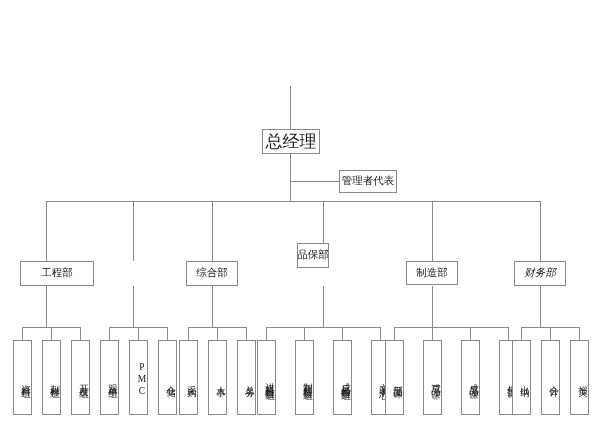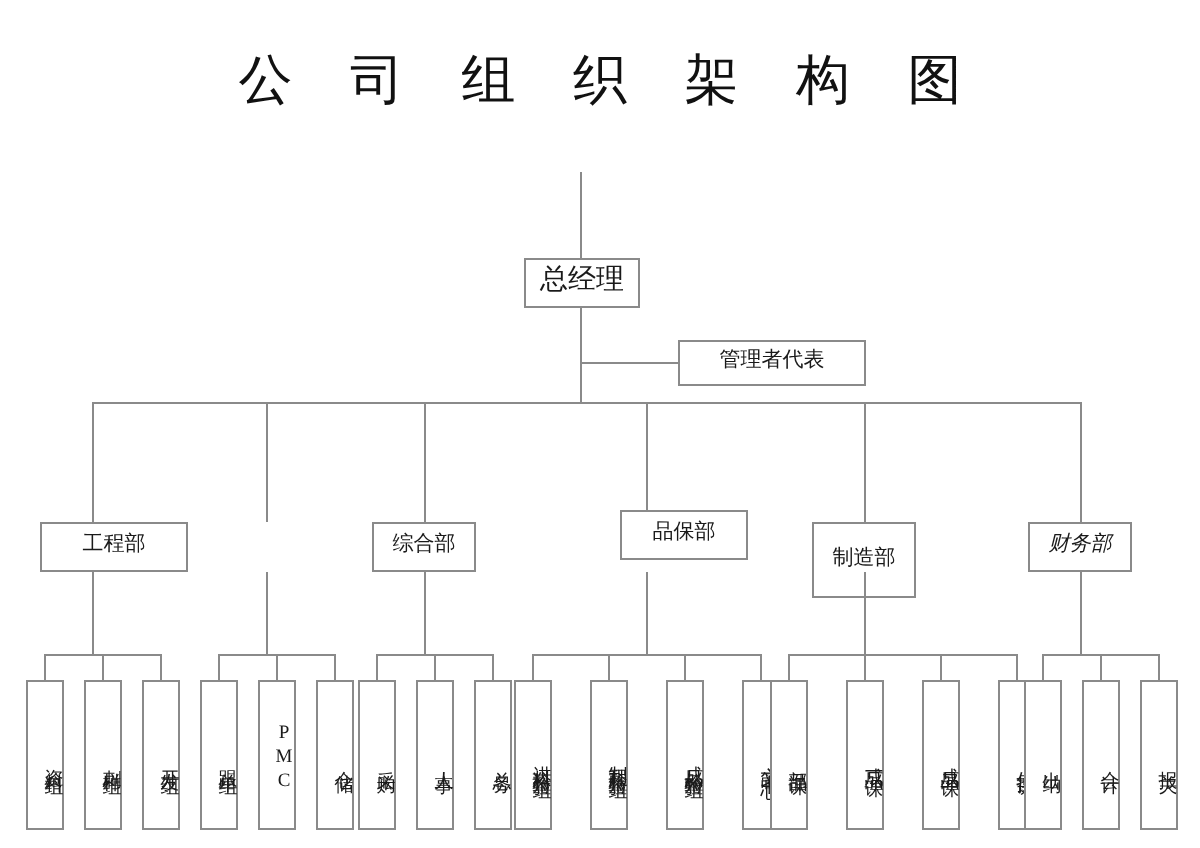--- a/index.html
+++ b/index.html
@@ -47,21 +47,21 @@
     background: #ffffff;
     display: flex;
     align-items: center;
     justify-content: center;
     font-size: 10.5px;
     line-height: 1.15;
     color: #1a1a1a;
     white-space: nowrap;
   }
   .node.root-node   { font-size: 10.5px; }
-  .node.gm-node     { font-size: 14px; }
+  .node.gm-node     { font-size: 17px; }
   .node.rep-node    { font-size: 10.5px; }
   .node.dept-node   { font-size: 10.5px; }
 
   
   .node.leaf-node {
     writing-mode: vertical-rl;
     text-orientation: upright;
     align-items: flex-start;
     justify-content: center;
     padding-top: 4px;
@@ -76,56 +76,55 @@
     background: #8a8a8a;
   }
   .ln.v { width: 1px; }
   .ln.h { height: 1px; }
 </style>
 </head>
 <body>
 
 <div id="chart-root">
 
-  <div class="chart-title">公 司 组 织 架 构 图</div>
 
 
   <div class="ln v" style="left:290px; top:86px; height:43px;"></div>
 
   <div class="node gm-node" style="left:262px; top:129px; width:58px; height:25px;">
     <span>总经理</span>
   </div>
 
   <div class="ln v" style="left:290px; top:154px; height:47px;"></div>
 
   <div class="ln h" style="left:290px; top:181px; width:50px;"></div>
 
-  <div class="node rep-node" style="left:339px; top:170px; width:94px; height:23px;">
+  <div class="node rep-node" style="left:339px; top:170px; width:58px; height:23px;">
     <span>管理者代表</span>
   </div>
 
   <div class="ln h" style="left:46px; top:201px; width:494px;"></div>
 
   <div class="ln v" style="left:46px;  top:201px; height:60px;"></div>
   <div class="ln v" style="left:133px; top:201px; height:60px;"></div>
   <div class="ln v" style="left:212px; top:201px; height:60px;"></div>
   <div class="ln v" style="left:323px; top:201px; height:60px;"></div>
   <div class="ln v" style="left:432px; top:201px; height:60px;"></div>
   <div class="ln v" style="left:540px; top:201px; height:60px;"></div>
 
   <div class="node dept-node" style="left:20px; top:261px; width:74px; height:25px;">
     <span>工程部</span>
   </div>
   <div class="node dept-node" style="left:186px; top:261px; width:52px; height:25px;">
     <span>综合部</span>
   </div>
-  <div class="node dept-node" style="left:297px; top:255px; width:64px; height:25px;margin-left:13px;">
+  <div class="node dept-node" style="left:297px; top:243px; width:32px; height:25px;">
     <span>品保部</span>
   </div>
-  <div class="node dept-node" style="left:406px; top:261px; width:52px; height:38px;">
+  <div class="node dept-node" style="left:406px; top:261px; width:52px; height:24px;">
     <span>制造部</span>
   </div>
   <div class="node dept-node" style="left:514px; top:261px; width:52px; height:25px;font-style:italic;">
     <span>财务部</span>
   </div>
 
   <div class="ln v" style="left:46px;  top:286px; height:41px;"></div>
   <div class="ln v" style="left:133px; top:286px; height:41px;"></div>
   <div class="ln v" style="left:212px; top:286px; height:41px;"></div>
   <div class="ln v" style="left:323px; top:286px; height:41px;"></div>

